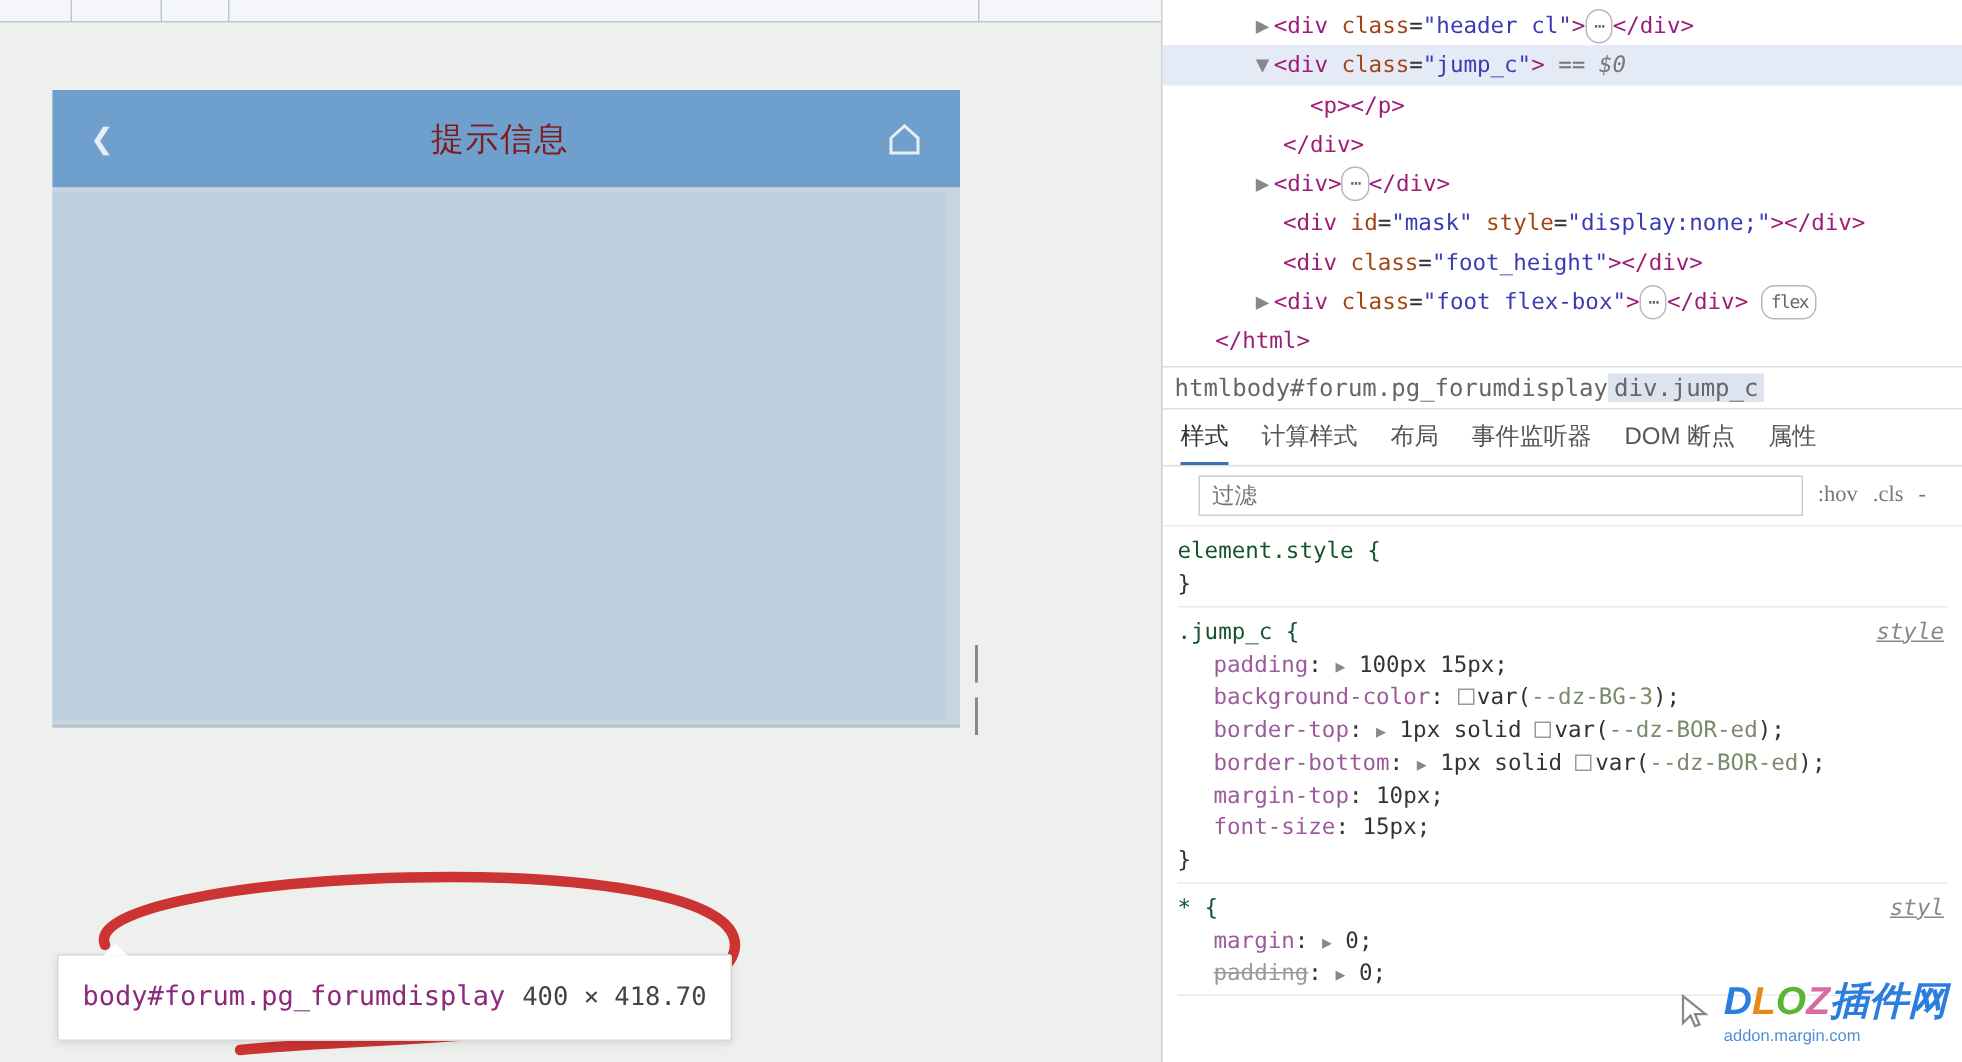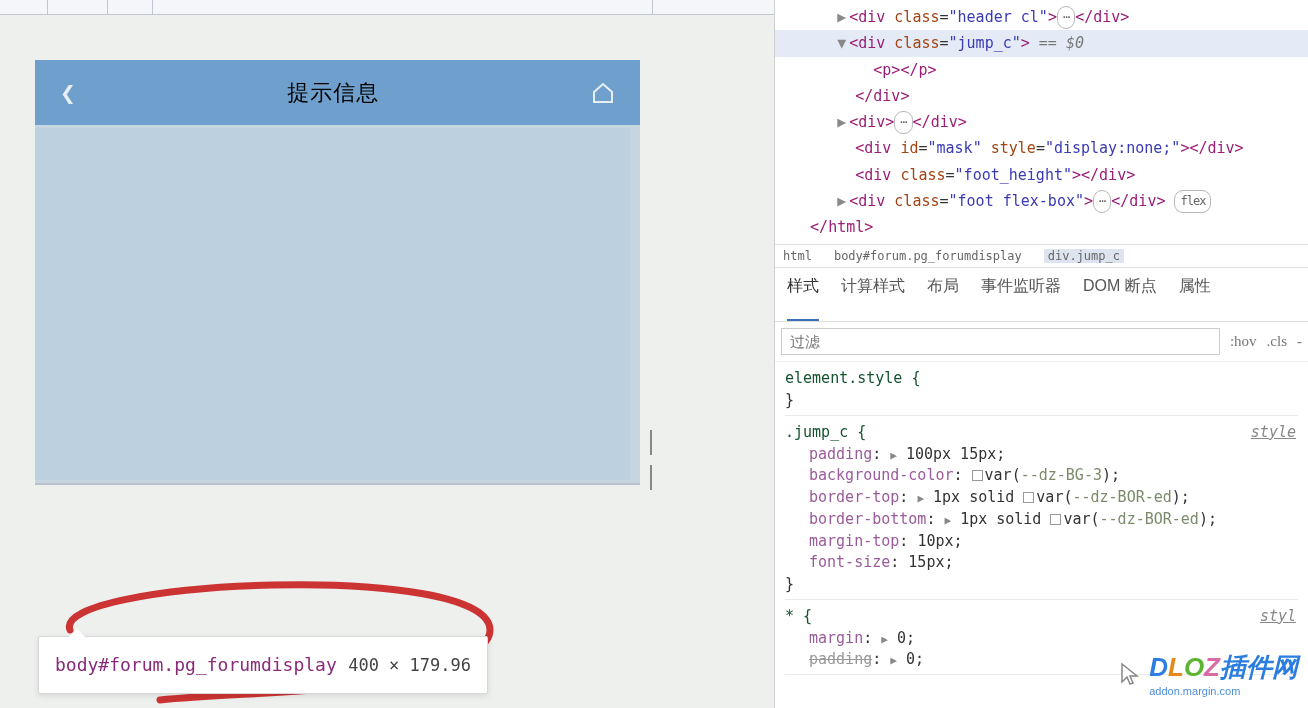--- a/index.html
+++ b/index.html
@@ -40,21 +40,21 @@
 .phone-header {
   height: 65px;
   background: #6fa0cd;
   color: #fff;
   display: flex;
   align-items: center;
   justify-content: space-between;
   padding: 0 25px;
 }
 .phone-header .back { font-size: 26px; color: #e6eef6; cursor: pointer; }
-.phone-header .title { font-size: 22px; color: #000000; letter-spacing: 1px; }
+.phone-header .title { font-size: 22px; color: #7f1d1d; letter-spacing: 1px; }
 .phone-header .home { width: 24px; height: 24px; }
 .phone-body {
   background: #c7d5e1;
   height: 360px;
   position: relative;
   border-bottom: 2px solid #b8c2cc;
 }
 .phone-body-inner {
   position: absolute;
   left: 0; right: 10px; top: 3px; bottom: 3px;
@@ -148,42 +148,41 @@
   padding: 0 5px;
   font-size: 12px;
   color: #666;
   vertical-align: 1px;
   letter-spacing: -1px;
 }
 .breadcrumb {
   border-top: 1px solid #ddd;
   border-bottom: 1px solid #ddd;
   padding: 4px 8px;
-  font-size: 12px;
-  display: flex;
-  gap: 22px;
+  font-size: 16px;
+  display: flex;
   color: #666;
 }
 .breadcrumb span { cursor: pointer; }
 .breadcrumb span.active { background: #dde4ef; padding: 0 4px; }
 .tabs {
   display: flex;
   gap: 22px;
   padding: 8px 12px 0 12px;
   font-size: 16px;
   color: #555;
   border-bottom: 1px solid #ddd;
   font-family: "Microsoft YaHei", sans-serif;
 }
-.tabs .tab { padding-bottom: 22px; cursor: pointer; }
+.tabs .tab { padding-bottom: 6px; cursor: pointer; }
 .tabs .tab.active { color: #333; border-bottom: 2px solid #3b6fb6; }
 .filter-row {
   display: flex;
   align-items: center;
-  padding: 6px 6px;
+  padding: 6px 24px;
   gap: 10px;
   border-bottom: 1px solid #eee;
 }
 .filter-row input {
   flex: 1;
   border: 1px solid #ccc;
   padding: 4px 8px;
   font-size: 15px;
   font-family: "Microsoft YaHei", sans-serif;
   color: #999;
@@ -256,21 +255,21 @@
         <div class="bar"></div>
     </div>
 
     <svg class="red-ellipse" viewBox="0 0 500 135">
       <path d="M 60 60 C 40 10, 480 -10, 480 60 C 480 130, 30 140, 50 75" fill="none" stroke="#c33" stroke-width="7" stroke-linecap="round"></path>
       <path d="M 150 130 C 200 125, 260 124, 330 118" fill="none" stroke="#c33" stroke-width="7" stroke-linecap="round"></path>
     </svg>
 
     <div class="tooltip">
       <span class="sel">body#forum.pg_forumdisplay</span>
-      <span class="dim">400 × 179.96</span>
+      <span class="dim">400 × 418.70</span>
     </div>
   </div>
 
   <div class="right-pane">
     <div class="dom-tree">
       <div class="dom-line">      <span class="tri">▶</span><span class="t-tag">&lt;div</span> <span class="t-attr">class</span>=<span class="t-val">"header cl"</span><span class="t-tag">&gt;</span><span class="g-pill">⋯</span><span class="t-tag">&lt;/div&gt;</span></div>
       <div class="dom-line highlighted">      <span class="tri">▼</span><span class="t-tag">&lt;div</span> <span class="t-attr">class</span>=<span class="t-val">"jump_c"</span><span class="t-tag">&gt;</span><span class="t-eq"> == $0</span></div>
       <div class="dom-line">          <span class="t-tag">&lt;p&gt;&lt;/p&gt;</span></div>
       <div class="dom-line">        <span class="t-tag">&lt;/div&gt;</span></div>
       <div class="dom-line">      <span class="tri">▶</span><span class="t-tag">&lt;div&gt;</span><span class="g-pill">⋯</span><span class="t-tag">&lt;/div&gt;</span></div>

